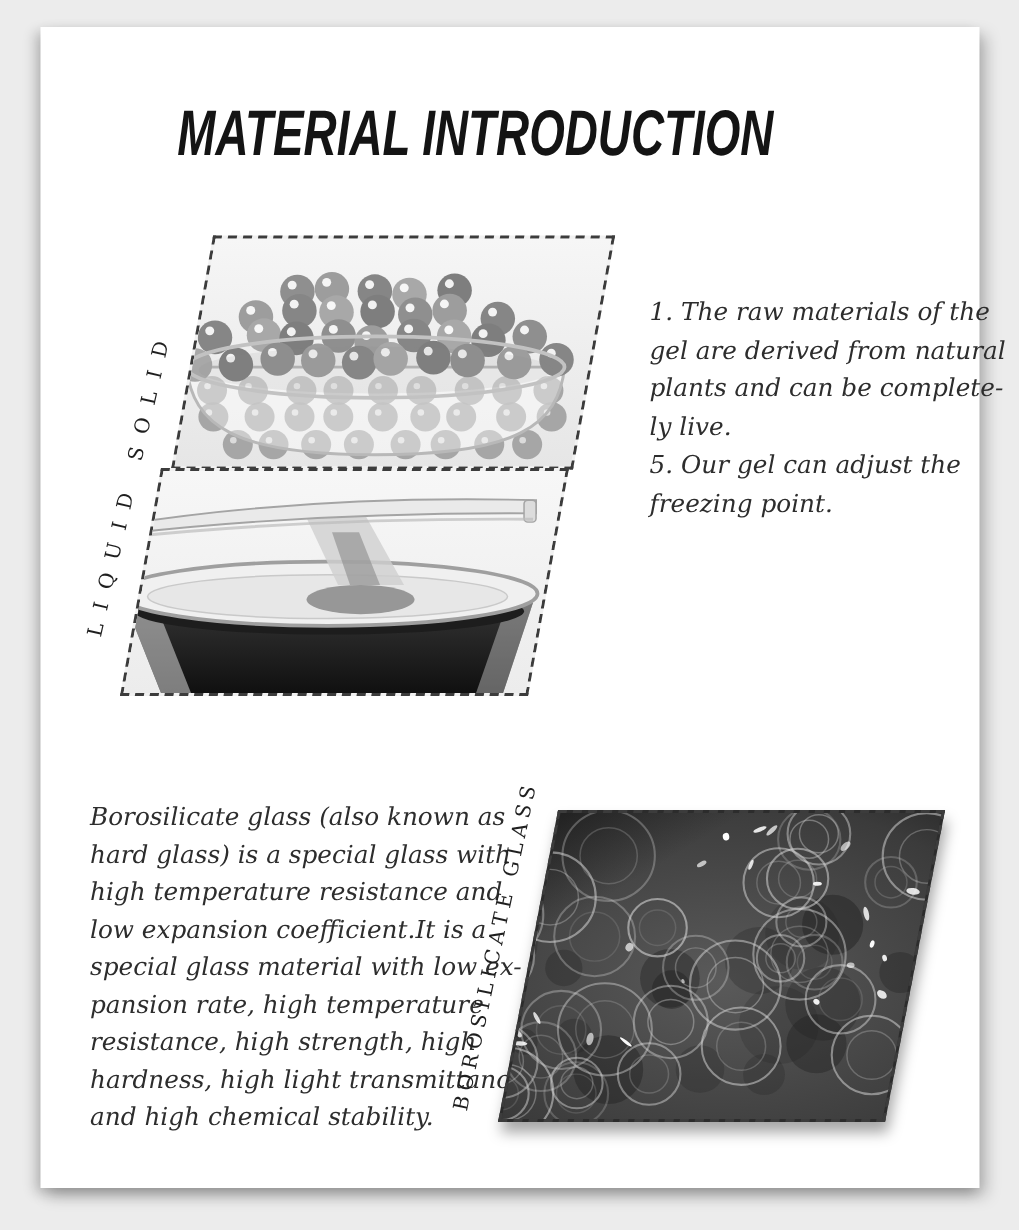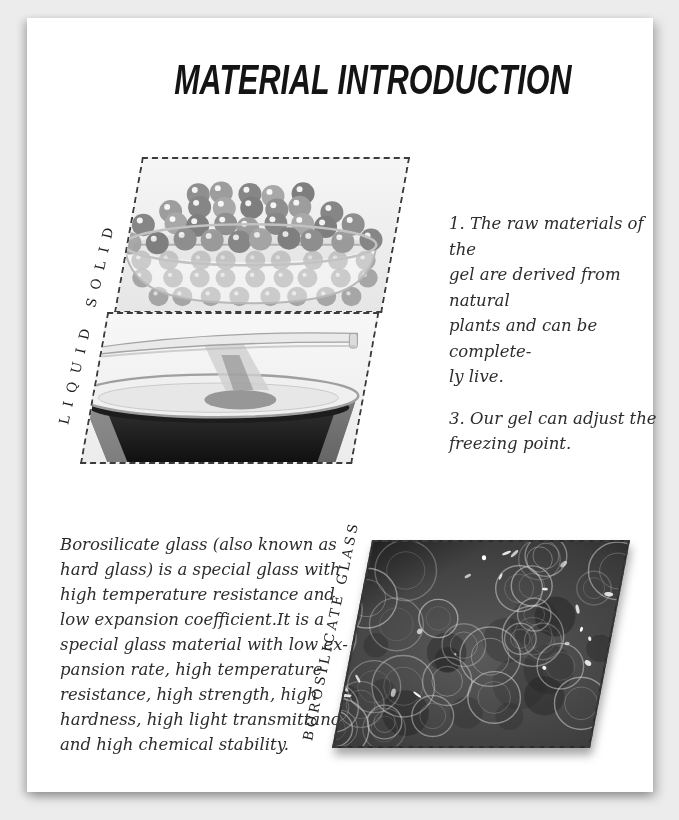--- a/index.html
+++ b/index.html
@@ -1,21 +1,21 @@
 <!DOCTYPE html>
 <html><head>
 <meta charset="utf-8">
 <style>
   html,body{margin:0;padding:0;width:679px;height:820px;overflow:hidden;}
   body{background:#ececec;font-family:"DejaVu Serif",serif;}
   .canvas{position:relative;width:679px;height:820px;}
   .paper{position:absolute;left:27px;top:18px;width:626px;height:774px;background:#ffffff;
          box-shadow:-4px 3px 8px rgba(0,0,0,.20), 4px 5px 10px rgba(0,0,0,.26);}
   
-  .title{position:absolute;left:0;top:38px;width:100%;margin:0;text-align:right;
+  .title{position:absolute;left:0;top:38px;width:100%;margin:10px;text-align:left;
          font-family:"Liberation Sans",sans-serif;font-style:italic;font-weight:bold;
          font-size:43px;line-height:46px;color:#141414;white-space:nowrap;}
   .condense{display:inline-block;transform:scaleX(.71);transform-origin:50% 50%;}
   
   .photo{position:absolute;box-sizing:border-box;border:2px dashed #3c3c3c;overflow:hidden;
          transform-origin:left bottom;background:#f1f1f1;}
   .photo .unskew{position:absolute;top:0;height:100%;transform-origin:left bottom;}
   .photo svg{display:block;width:100%;height:100%;}
   .img-gel{left:87px;top:139px;width:268px;height:156px;transform:skewX(-10.2deg);}
   .img-gel .unskew{left:-34px;width:336px;transform:skewX(10.2deg);}
@@ -25,21 +25,21 @@
              box-shadow:3px 7px 9px rgba(0,0,0,.35);background:#2c2c2c;}
   .img-glass .unskew{left:-40px;width:338px;transform:skewX(10.9deg);}
   
   .vlabel{position:absolute;height:16px;line-height:16px;white-space:nowrap;
           font-family:"DejaVu Serif",serif;font-size:13.5px;color:#1f1f1f;
           transform-origin:0 100%;}
   .vl-liquid{left:44px;top:392px;letter-spacing:9px;transform:rotate(-77deg);}
   .vl-boro{left:288px;top:708px;letter-spacing:3.5px;transform:rotate(-78deg);}
   
   .points{position:absolute;left:406px;top:177px;width:240px;}
-  .points p{margin:16px;white-space:pre-line;font-style:italic;font-size:16.5px;
+  .points p{margin:0;white-space:pre-line;font-style:italic;font-size:16.5px;
             line-height:25.5px;color:#2d2d2d;}
   .boro-par{position:absolute;left:33px;top:514px;width:290px;margin:0;white-space:pre-line;
             font-style:italic;font-size:16.5px;line-height:25px;color:#2d2d2d;}
 </style>
 </head>
 <body>
 
 <div class="canvas">
   <div class="paper">
 
@@ -218,21 +218,21 @@
       </div>
     </div>
 
     <div class="vlabel vl-liquid">LIQUID SOLID</div>
 
     <div class="points">
       <p>1. The raw materials of the
 gel are derived from natural
 plants and can be complete-
 ly live.</p>
-      <p>3. Our gel can adjust the
+      <p>5. Our gel can adjust the
 freezing point.</p>
     </div>
 
     <p class="boro-par">Borosilicate glass (also known as
 hard glass) is a special glass with
 high temperature resistance and
 low expansion coefficient.It is a
 special glass material with low ex-
 pansion rate, high temperature
 resistance, high strength, high

